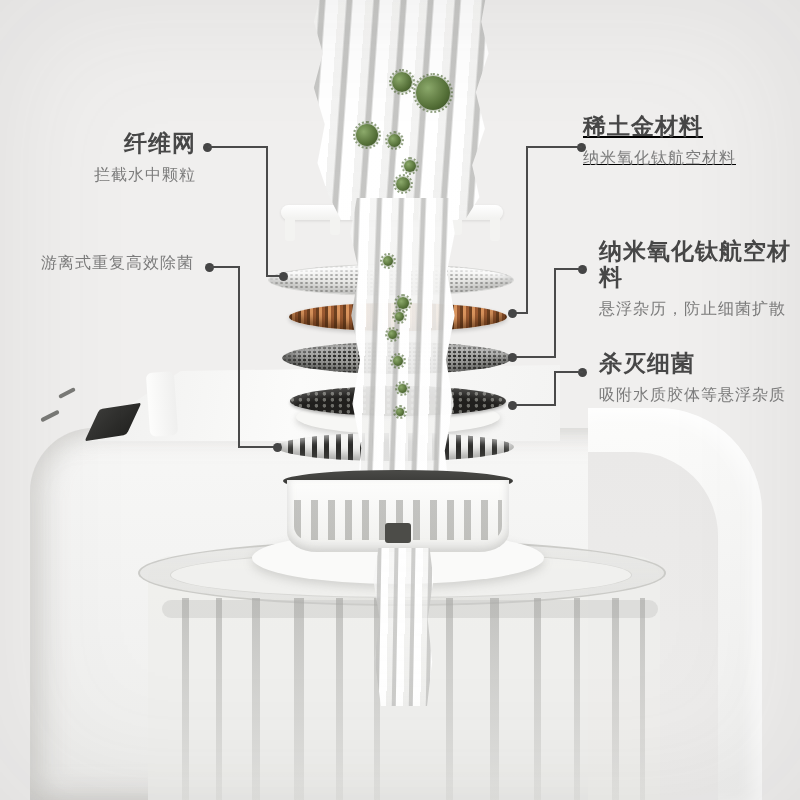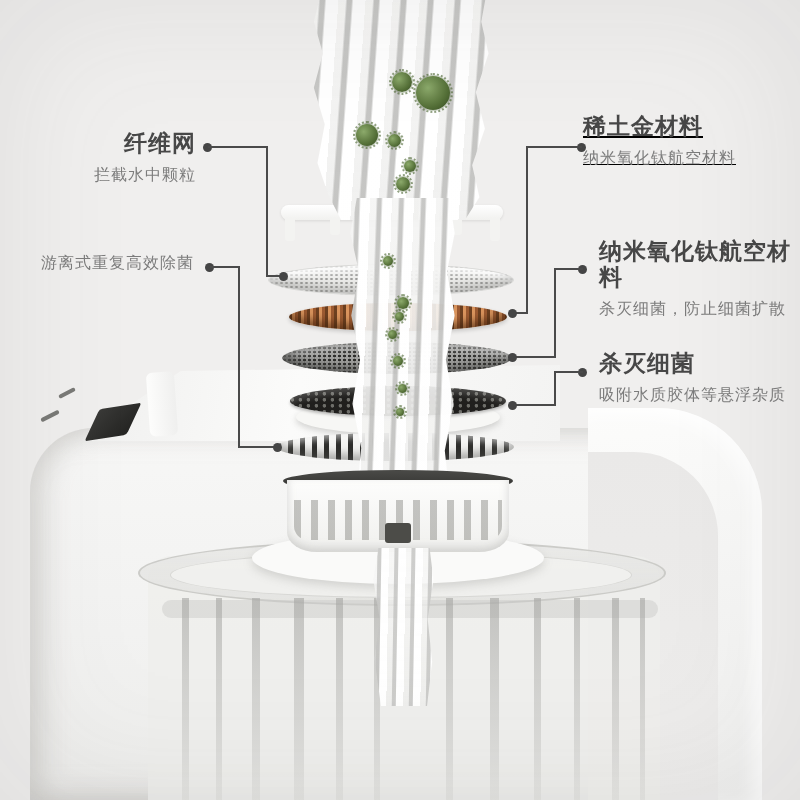--- a/index.html
+++ b/index.html
@@ -219,21 +219,21 @@
   </div>
   <div class="callout leftside" style="left:14px;top:244px;width:180px;">
     <div class="cd">游离式重复高效除菌</div>
   </div>
   <div class="callout rightside" style="left:583px;top:113px;width:200px;text-decoration:underline;">
     <div class="ct">稀土金材料</div>
     <div class="cd">纳米氧化钛航空材料</div>
   </div>
   <div class="callout rightside" style="left:599px;top:238px;width:200px;">
     <div class="ct">纳米氧化钛航空材料</div>
-    <div class="cd">杀灭细菌，防止细菌扩散</div>
+    <div class="cd">悬浮杂历，防止细菌扩散</div>
   </div>
   <div class="callout rightside" style="left:599px;top:350px;width:200px;">
     <div class="ct">杀灭细菌</div>
     <div class="cd">吸附水质胶体等悬浮杂质</div>
   </div>
 
 
 </div>
 
 </body></html>

